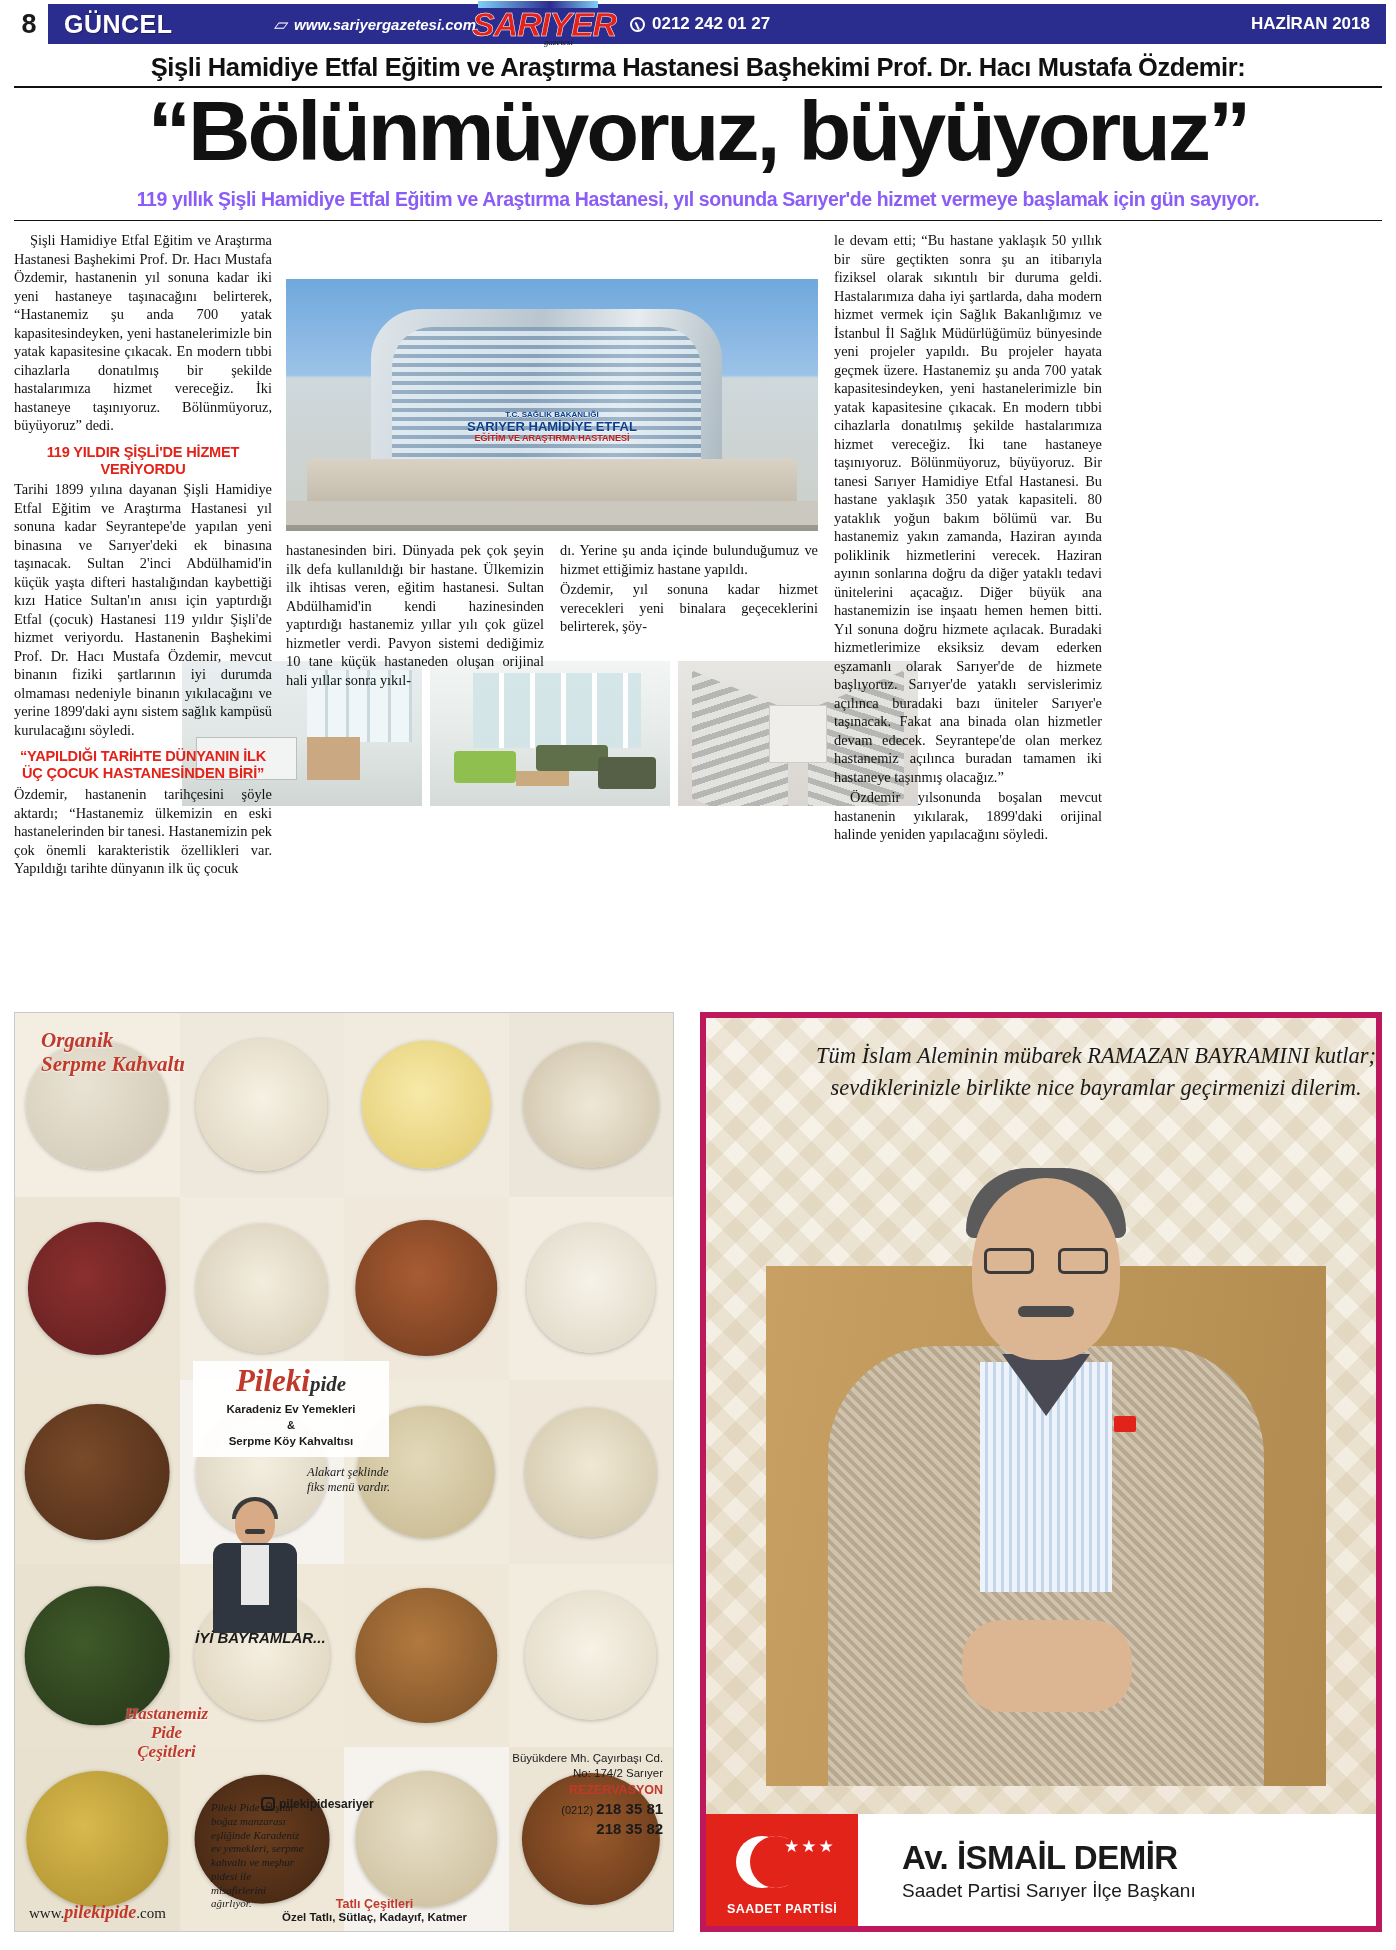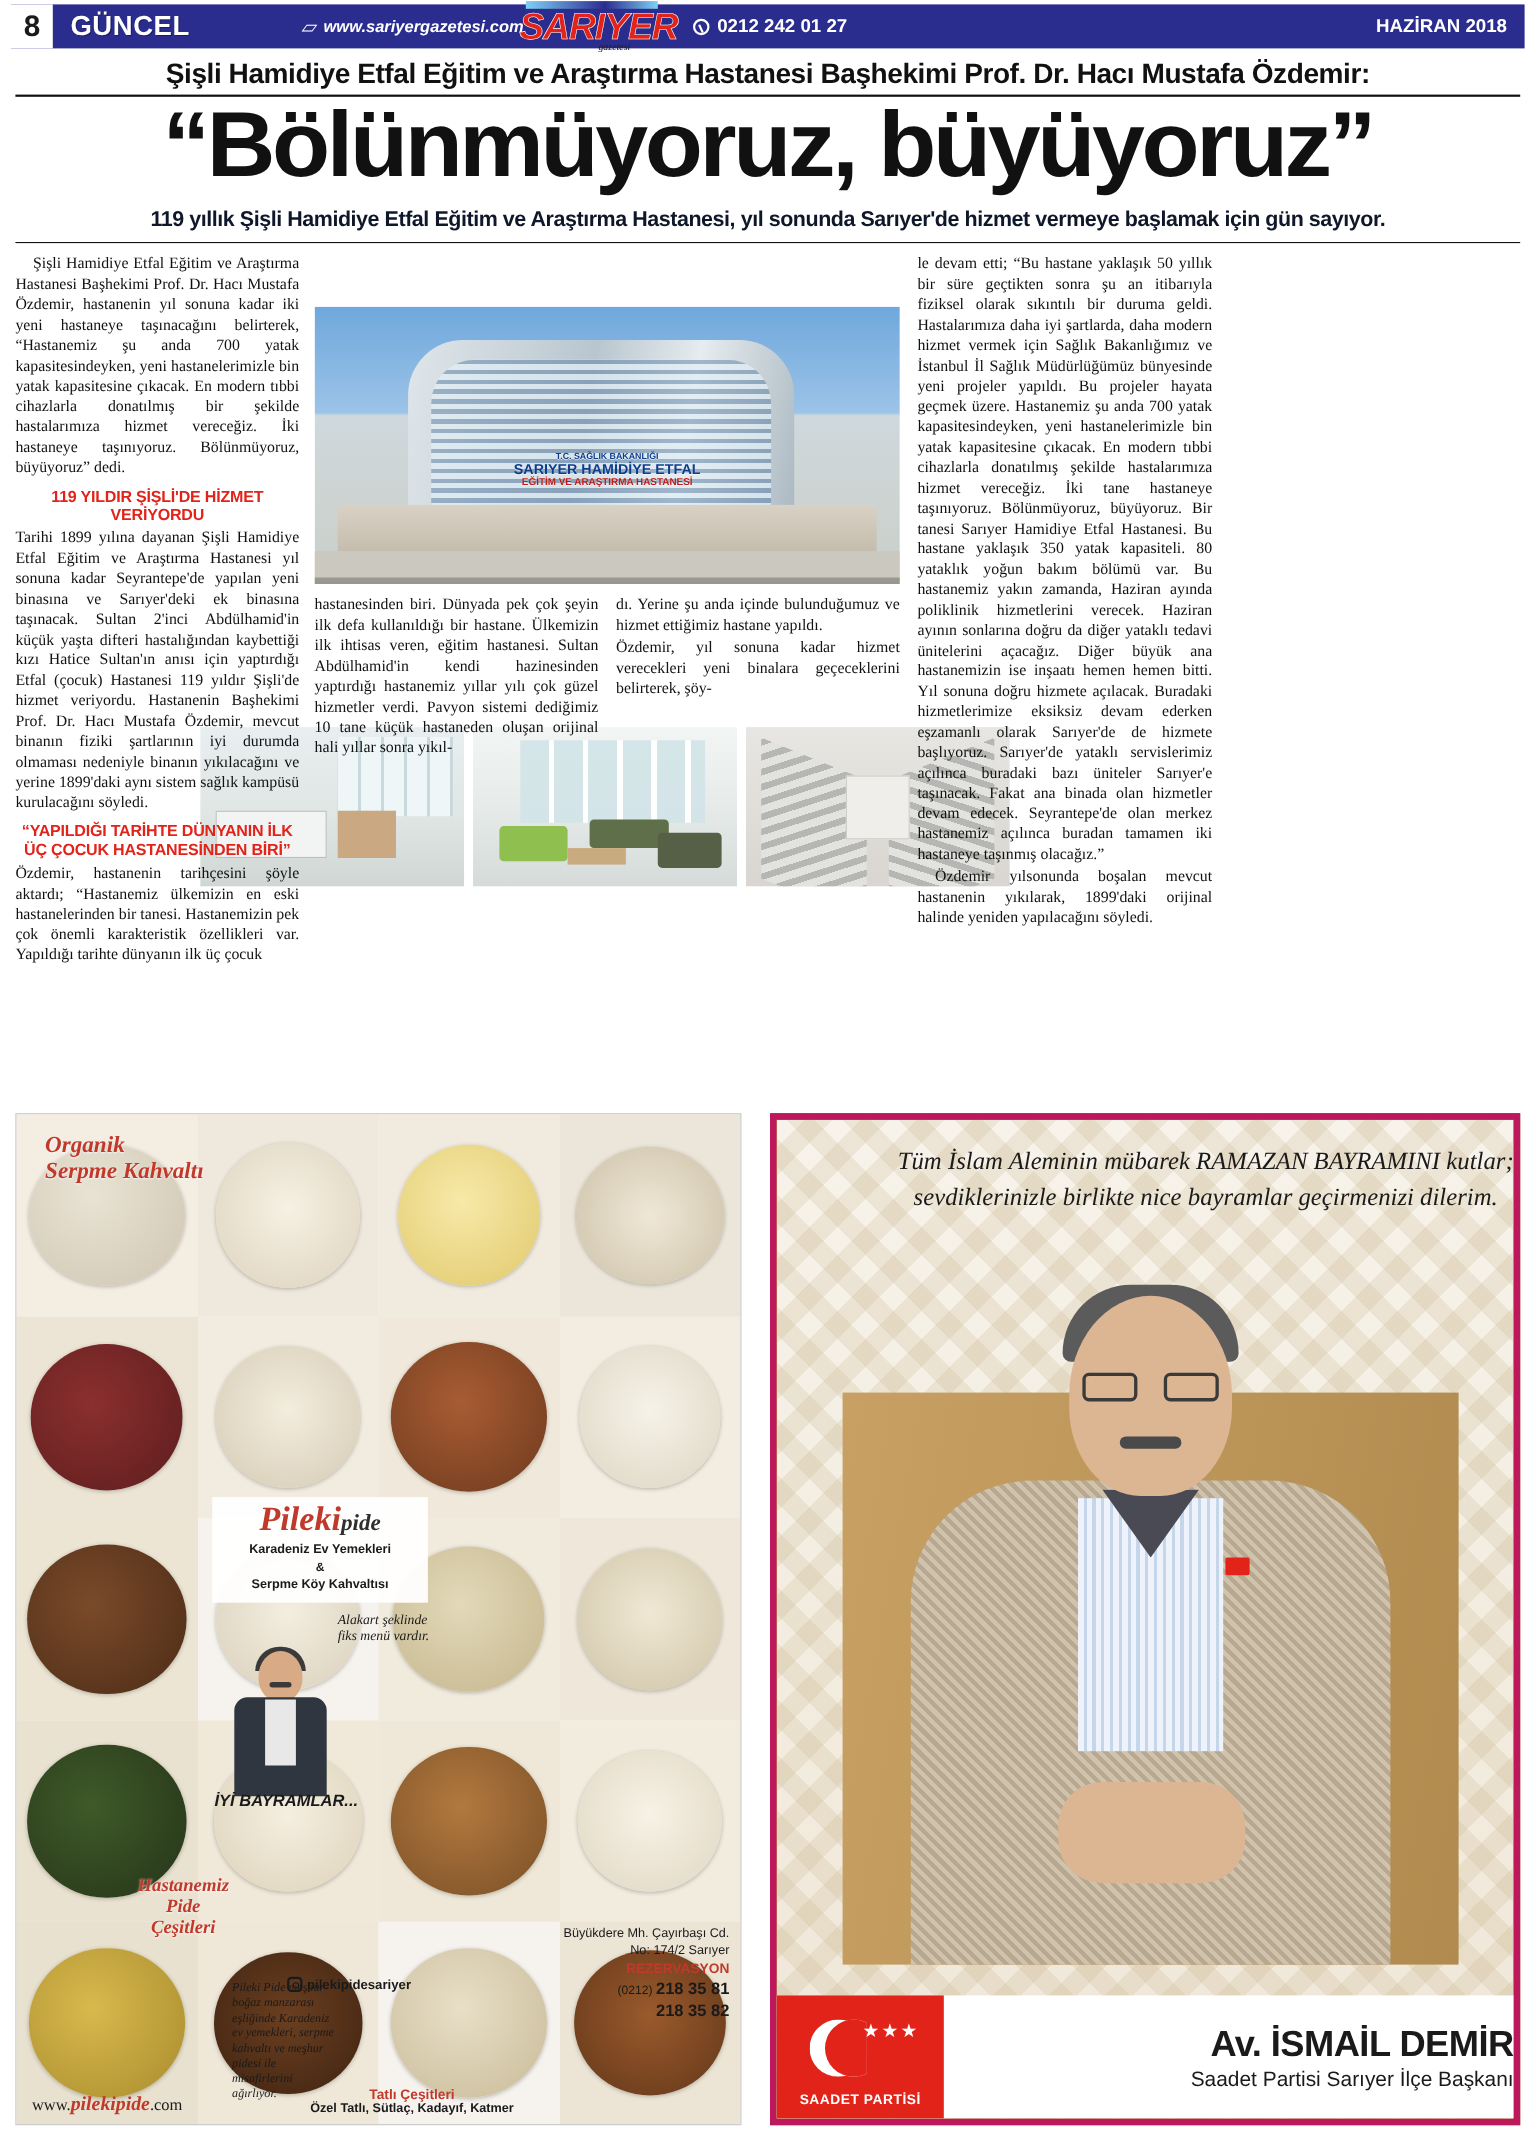--- a/index.html
+++ b/index.html
@@ -153,21 +153,21 @@
     color: #111;
     letter-spacing: -3px;
     transform: scaleX(1.03);
   }
   .standfirst {
     margin: 18px 14px 10px 14px;
     text-align: center;
     font-family: "Liberation Sans", sans-serif;
     font-weight: bold;
     font-size: 19.5px;
-    color: #0f172a;
+    color: #8b5cf6;
     letter-spacing: -0.4px;
     border-bottom: 1.5px solid #111;
     padding-bottom: 9px;
   }
 
   
   .article {
     margin: 7px 14px 0 14px;
     position: relative;
     height: 580px;
@@ -537,21 +537,21 @@
     position:absolute; left:78px; top:22px; color:#ffffff;
     font-size: 17px; letter-spacing: 2px;
   }
   .pol-emblem .pname {
     position:absolute; bottom:10px; left:0; width:100%;
     text-align:center; color:#ffffff;
     font-family:"Liberation Sans", sans-serif;
     font-weight:bold; font-size:12.5px; letter-spacing:.5px;
   }
   .pol-name-block {
-    flex:1; text-align:right;
+    flex:1; text-align:left;padding-left:44px;
   }
   .pol-name {
     font-family:"Liberation Sans", sans-serif;
     font-weight: bold; font-size: 33px; color:#1a1a1a;
     letter-spacing: -0.5px;
   }
   .pol-title {
     font-family:"Liberation Sans", sans-serif;
     font-size: 19px; color:#1a1a1a; margin-top: 3px;
   }

